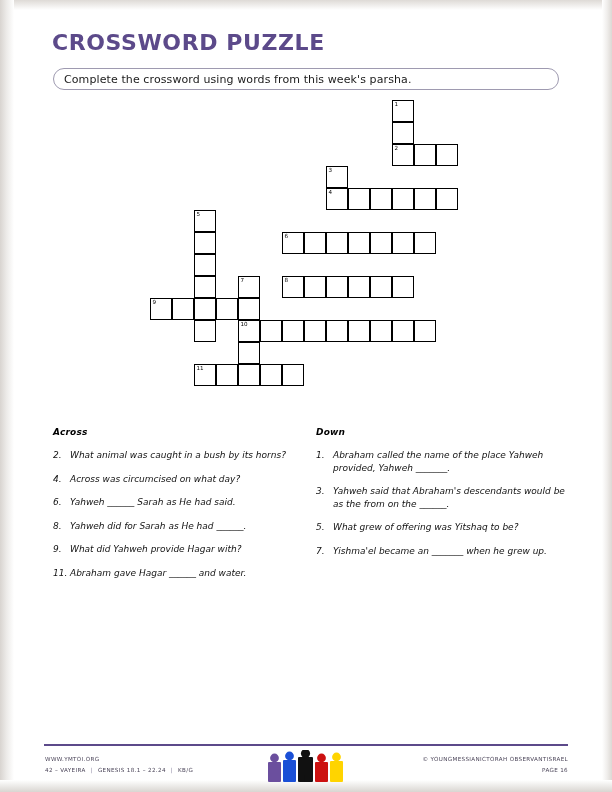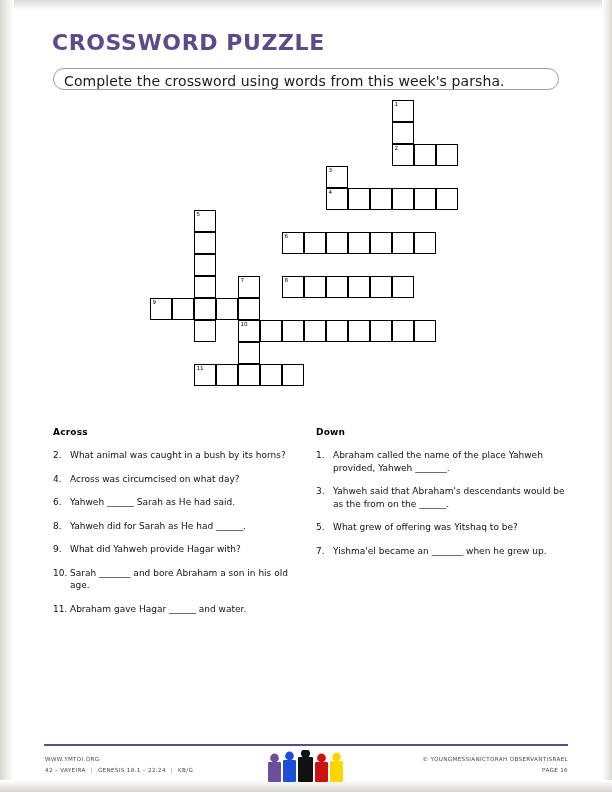--- a/index.html
+++ b/index.html
@@ -47,21 +47,21 @@
     position: absolute;
     left: 53px; top: 68px;
     width: 506px; height: 22px;
     border: 1px solid #9e9ab0;
     border-radius: 11px;
     background: #ffffff;
   }
   .instruction-text {
     position: absolute;
     left: 10px; top: 4px;
-    font-size: 14px;
+    font-size: 11px;
     color: #1a1a1a;
     letter-spacing: 0.1px;
     white-space: nowrap;
   }
 
   
   #grid-wrap {
     position: absolute;
     left: 0; top: 0;
     width: 612px; height: 430px;
@@ -75,21 +75,21 @@
   .cell .num {
     position: absolute;
     left: 1.5px; top: -0.5px;
     font-size: 5.6px;
     line-height: 6px;
     color: #000000;
     font-family: "DejaVu Sans", sans-serif;
   }
 
   
-  .clue-col { position: absolute; width: 250px; }
+  .clue-col { position: absolute; width: 250px; font-style: italic; }
   #across-col { left: 53px; top: 427px; }
   #down-col   { left: 316px; top: 427px; }
 
   .clue-heading {
     font-size: 9px;
     font-weight: bold;
     color: #000000;
     margin-bottom: 12px;
     letter-spacing: 0.2px;
   }
@@ -247,24 +247,20 @@
       </div>
       <div class="clue">
         <div class="clue-num">8.</div>
         <div class="clue-text">Yahweh did for Sarah as He had ______.</div>
       </div>
       <div class="clue">
         <div class="clue-num">9.</div>
         <div class="clue-text">What did Yahweh provide Hagar with?</div>
       </div>
       <div class="clue">
-        <div class="clue-num">10.</div>
-        <div class="clue-text">Sarah _______ and bore Abraham a son in his old age.</div>
-      </div>
-      <div class="clue">
         <div class="clue-num">11.</div>
         <div class="clue-text">Abraham gave Hagar ______ and water.</div>
       </div>
     </div>
 </div>
 
 <div class="clue-col" id="down-col">
   <div class="clue-heading">Down</div>
   <div id="down-list">
       <div class="clue">

